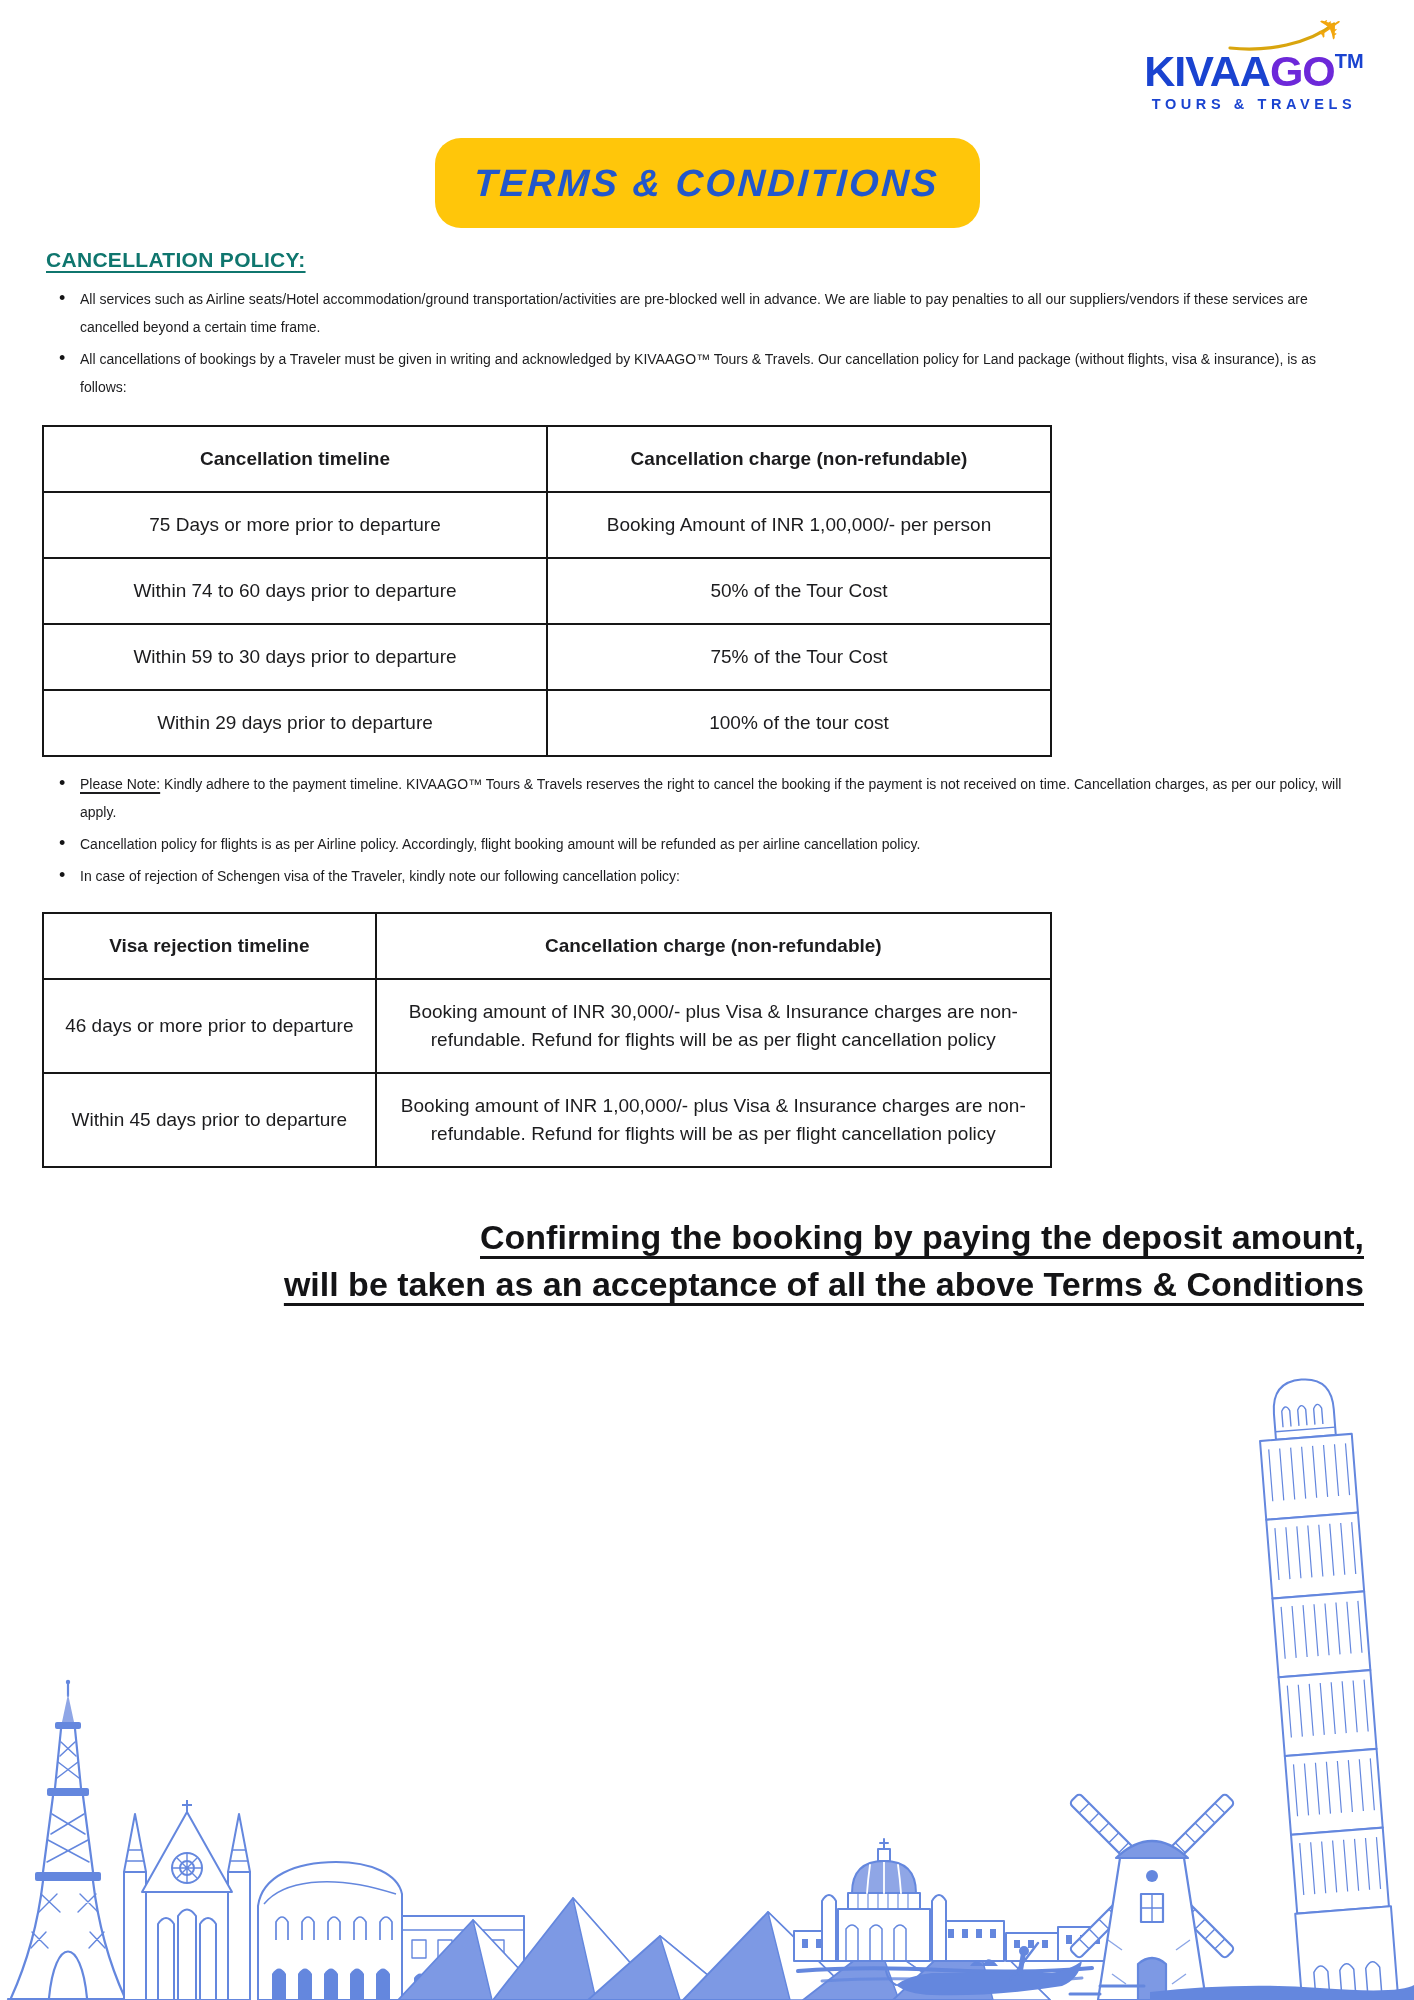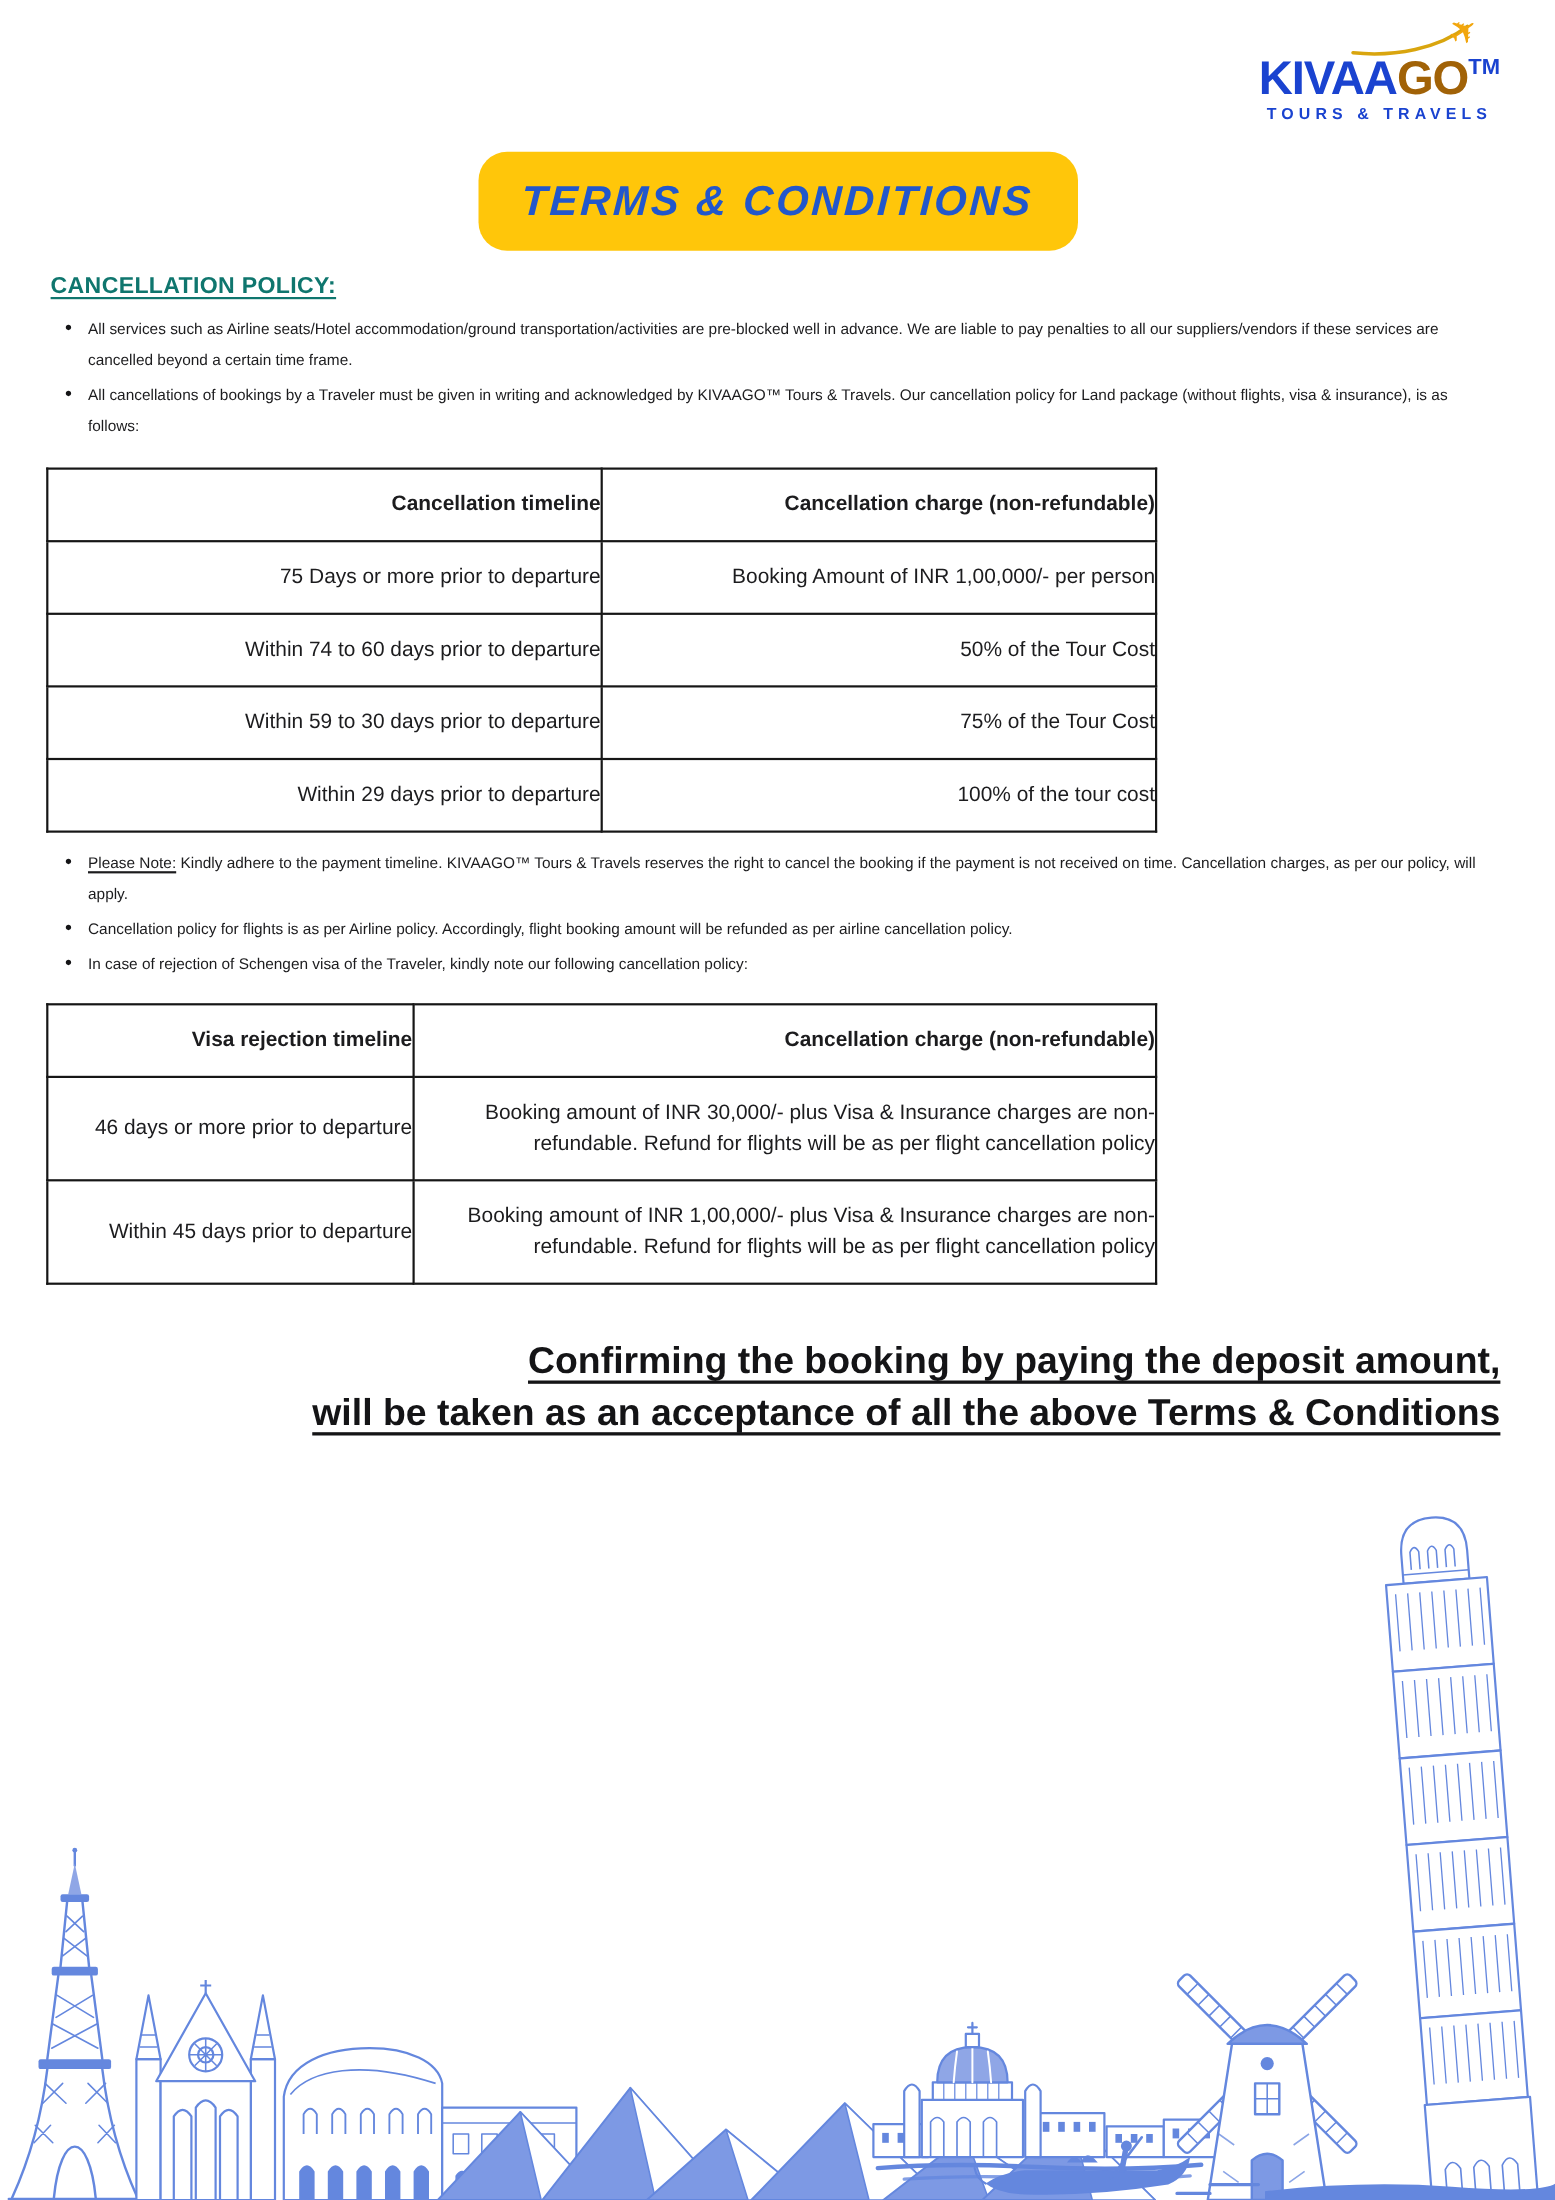--- a/index.html
+++ b/index.html
@@ -11,21 +11,21 @@
     position:relative;
     overflow:hidden;
   }
   .page { position:relative; width:1414px; height:2000px; overflow:hidden; }
 
   
   .logo { position:absolute; top:16px; right:42px; width:236px; text-align:center; z-index:5; }
   .logo-plane { display:block; margin:0 10px 0 auto; overflow:visible; }
   .logo-word { font-size:43px; font-weight:800; letter-spacing:-1px; line-height:1; white-space:nowrap; }
   .lg-blue { color:#1a43d0; }
-  .lg-gold { color:#a16207; }
+  .lg-gold { color:#6d28d9; }
   .logo-tm { font-size:20px; color:#1a43d0; font-weight:700; letter-spacing:0; vertical-align:18px; }
   .logo-tagline { font-size:14.5px; font-weight:700; letter-spacing:4.6px; color:#1a43d0; margin-top:3px; white-space:nowrap; }
 
   
   .banner {
     width:545px; height:90px;
     margin:138px auto 0 auto;
     background:#ffc60a;
     border-radius:26px;
     display:flex; align-items:center; justify-content:center;
@@ -55,21 +55,21 @@
     content:"\2022";
     position:absolute; left:13px; top:-1px;
     font-size:18px; color:#141416;
   }
   .note-label { font-weight:400; text-decoration:underline; text-decoration-thickness:2px; text-underline-offset:3px; }
 
   
   table.tbl { border-collapse:collapse; width:1010px; margin:22px 0 0 -4px; table-layout:fixed; }
   table.tbl th, table.tbl td {
     border:2px solid #161616;
-    font-size:19px; text-align:right; vertical-align:middle;
+    font-size:19px; text-align:center; vertical-align:middle;
     padding:18px 0; line-height:28px;
   }
   table.tbl th { font-weight:700; }
   table.tbl1 { margin-top:24px; }
   table.tbl1 col.c1 { width:50%; }
   table.tbl1 col.c2 { width:50%; }
   table.tbl2 { margin-top:22px; }
   table.tbl2 col.c1 { width:33%; }
   table.tbl2 col.c2 { width:67%; }
   .notes { margin-top:36px; }

